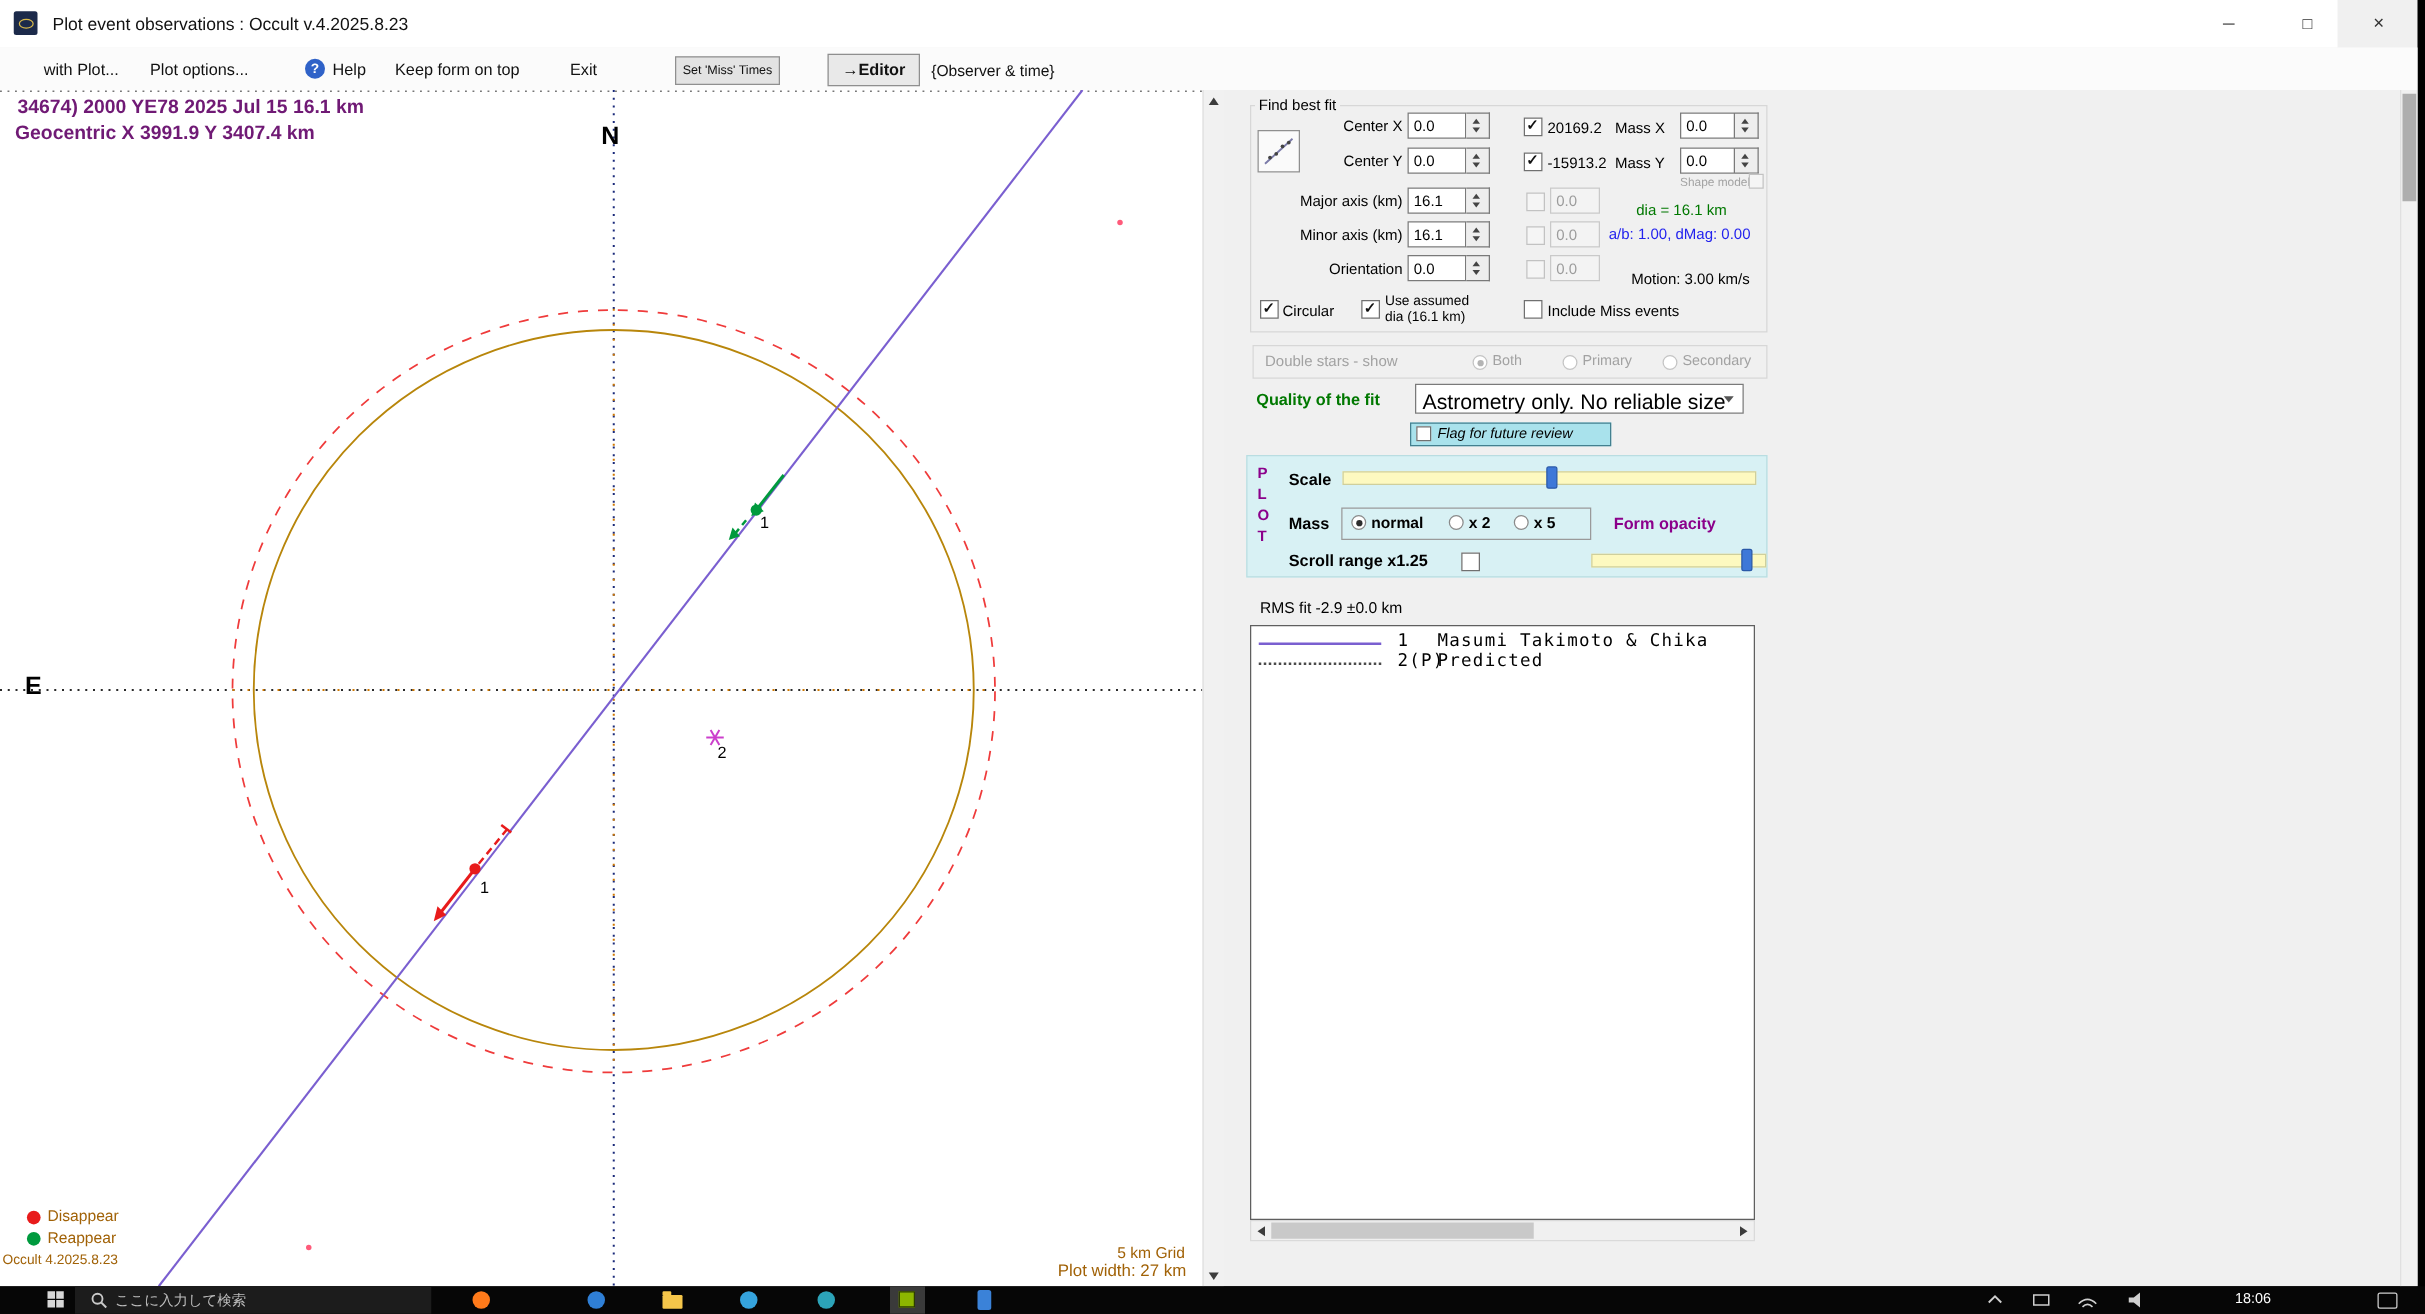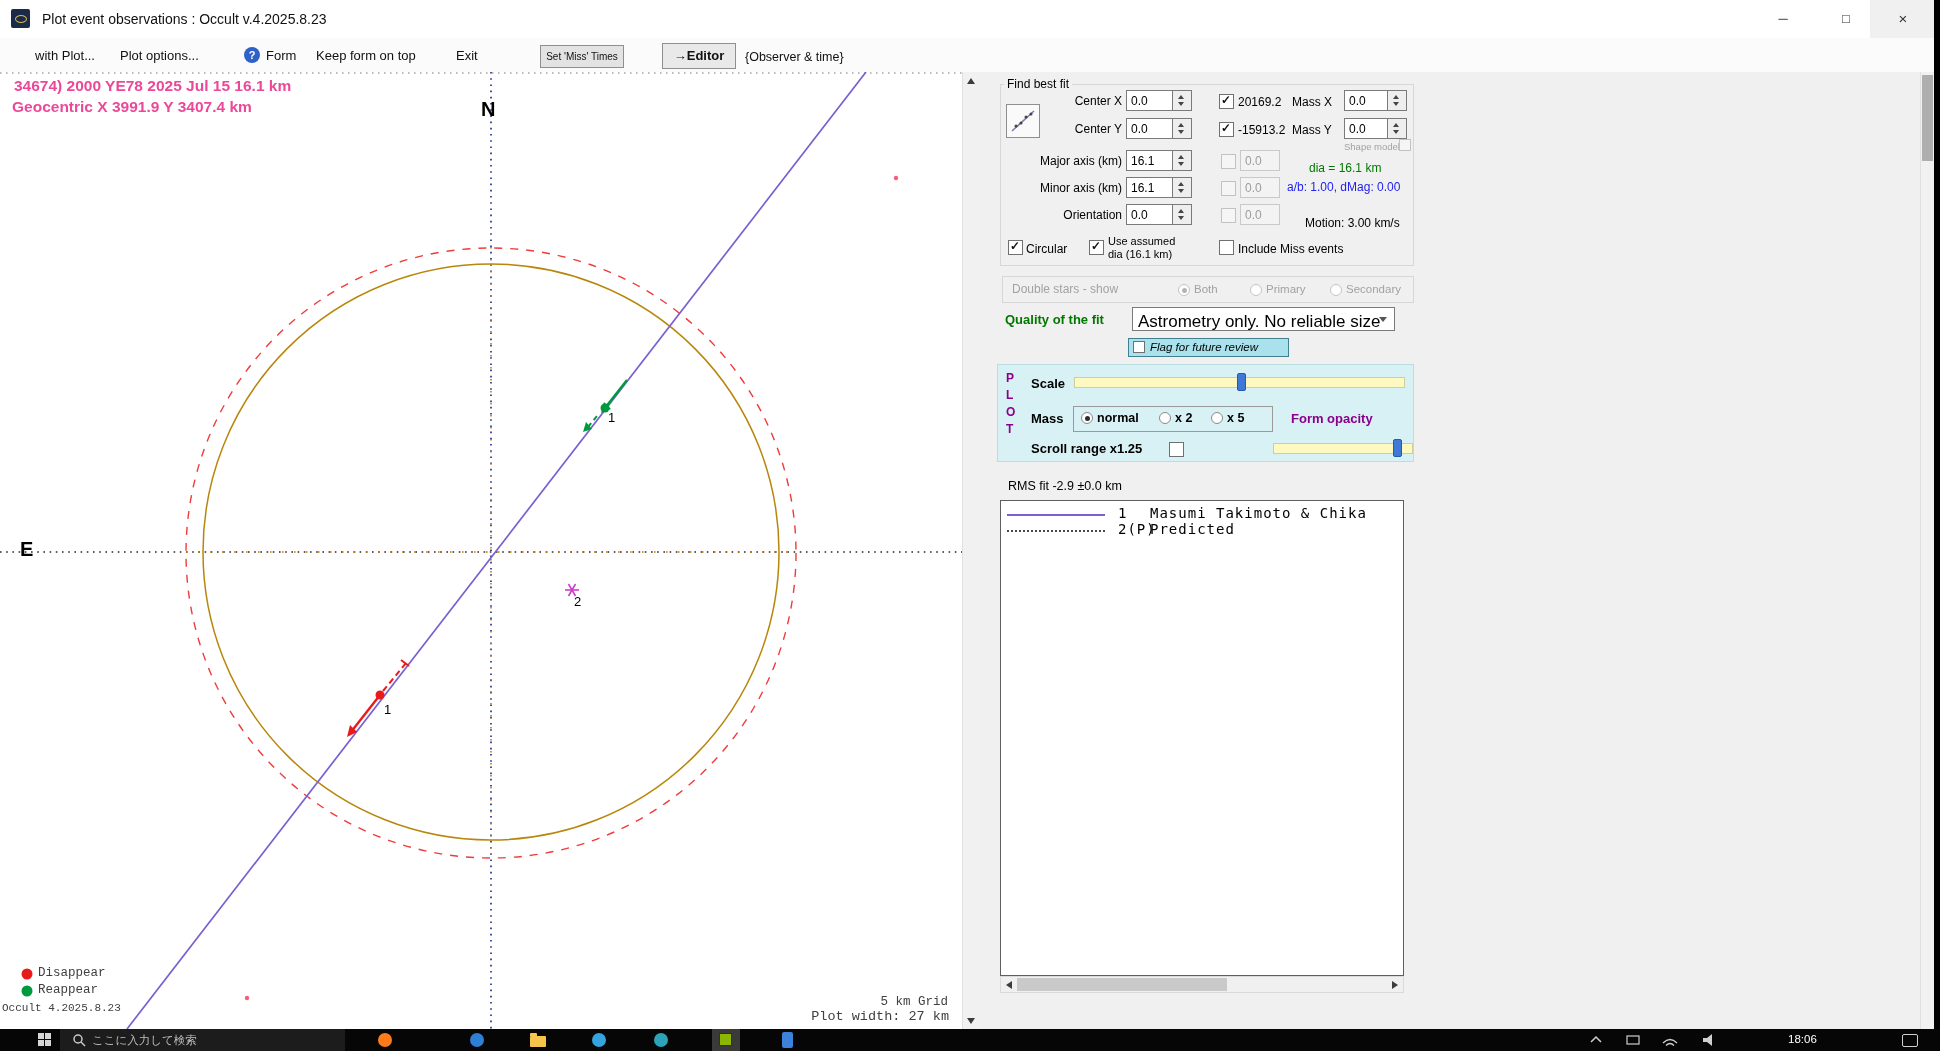--- a/index.html
+++ b/index.html
@@ -16,24 +16,24 @@
   .menubar{position:absolute;left:0;top:38px;width:1934px;height:34px;background:#fbfbfb}
   .mi{position:absolute;top:10px;font-size:13px;color:#111;white-space:nowrap}
   .helpicon{position:absolute;left:244px;top:9px;width:16px;height:16px;border-radius:50%;background:#2f62c8;color:#fff;
     font-size:11px;font-weight:bold;text-align:center;line-height:16px}
   .btn{position:absolute;background:#e3e3e3;border:1px solid #8f8f8f;box-sizing:border-box;text-align:center;color:#111}
   .btn.miss{left:540px;top:7px;width:84px;height:23px;font-size:10px;line-height:21px}
   .btn.editor{left:662px;top:5px;width:74px;height:26px;font-size:13px;font-weight:bold;line-height:24px;background:#e9e9e9}
   
   .plot{position:absolute;left:0;top:72px;width:962px;height:957px;background:#fff}
   .plot svg{position:absolute;left:0;top:0}
-  .phead{position:absolute;font-size:15.5px;font-weight:bold;color:#ec4899;white-space:nowrap}
+  .phead{position:absolute;font-size:15.5px;font-weight:bold;color:#701a75;white-space:nowrap}
   .pNE{position:absolute;font-size:20px;font-weight:bold;color:#000}
   .pmark{position:absolute;font-size:13px;color:#000}
-  .plegend{position:absolute;font-size:12.5px;color:#404040;font-family:Liberation Mono, monospace;white-space:nowrap}
+  .plegend{position:absolute;font-size:12.5px;color:#a16207;font-family:Liberation Sans, sans-serif;white-space:nowrap}
   
   .vscroll{position:absolute;background:#f1f1f1;border-left:1px solid #e0e0e0;box-sizing:border-box}
   .sb-btn{position:absolute;width:100%;height:17px;display:flex;align-items:center;justify-content:center}
   .tri-up{width:0;height:0;border-left:4px solid transparent;border-right:4px solid transparent;border-bottom:6px solid #3c3c3c}
   .tri-down{width:0;height:0;border-left:4px solid transparent;border-right:4px solid transparent;border-top:6px solid #3c3c3c}
   .tri-left{width:0;height:0;border-top:4px solid transparent;border-bottom:4px solid transparent;border-right:6px solid #3c3c3c}
   .tri-right{width:0;height:0;border-top:4px solid transparent;border-bottom:4px solid transparent;border-left:6px solid #3c3c3c}
   
   .group{position:absolute;border:1px solid #d7d7d7;box-sizing:border-box}
   .grouplabel{position:absolute;background:#f0f0f0;padding:0 3px;font-size:12px;color:#000;white-space:nowrap}
@@ -97,21 +97,21 @@
     <div class="title">Plot event observations : Occult v.4.2025.8.23</div>
     <div class="wbtn" style="left:1754px">─</div>
     <div class="wbtn" style="left:1817px">□</div>
     <div class="wbtn" style="left:1874px;font-size:15px">×</div>
   </div>
 
   <div class="menubar">
     <span class="mi" style="left:35px">with Plot...</span>
     <span class="mi" style="left:120px">Plot options...</span>
     <span class="helpicon">?</span>
-    <span class="mi" style="left:266px">Form</span>
+    <span class="mi" style="left:266px">Help</span>
     <span class="mi" style="left:316px">Keep form on top</span>
     <span class="mi" style="left:456px">Exit</span>
     <div class="btn miss">Set 'Miss' Times</div>
     <div class="btn editor">→Editor</div>
     <span class="mi" style="left:745px;top:12px;font-size:12.5px">{Observer &amp; time}</span>
   </div>
 
   <div class="plot">
     <svg width="962" height="957" viewBox="0 0 962 957">
 

